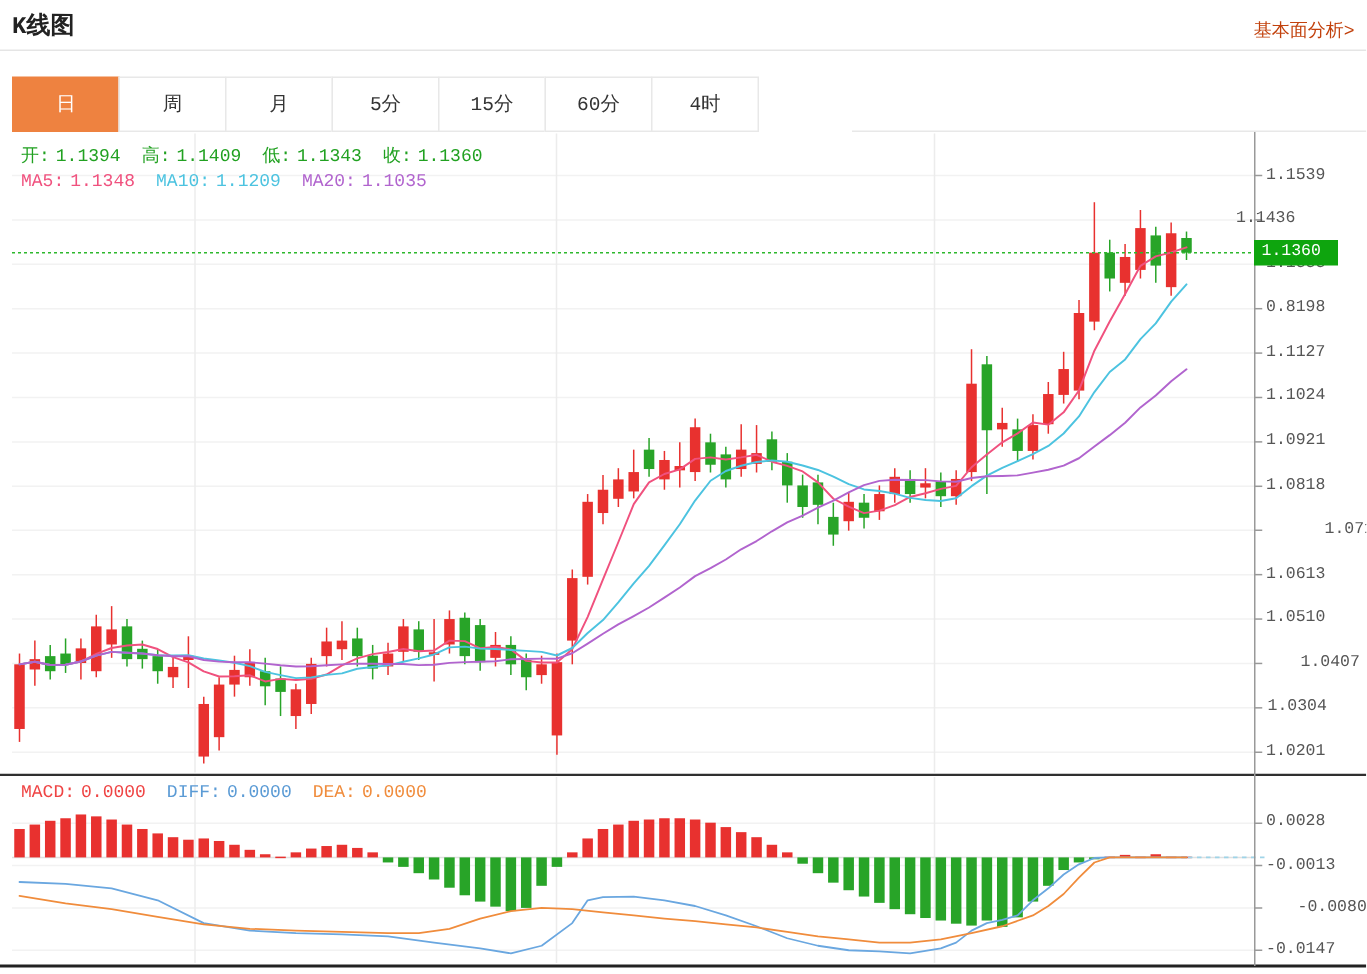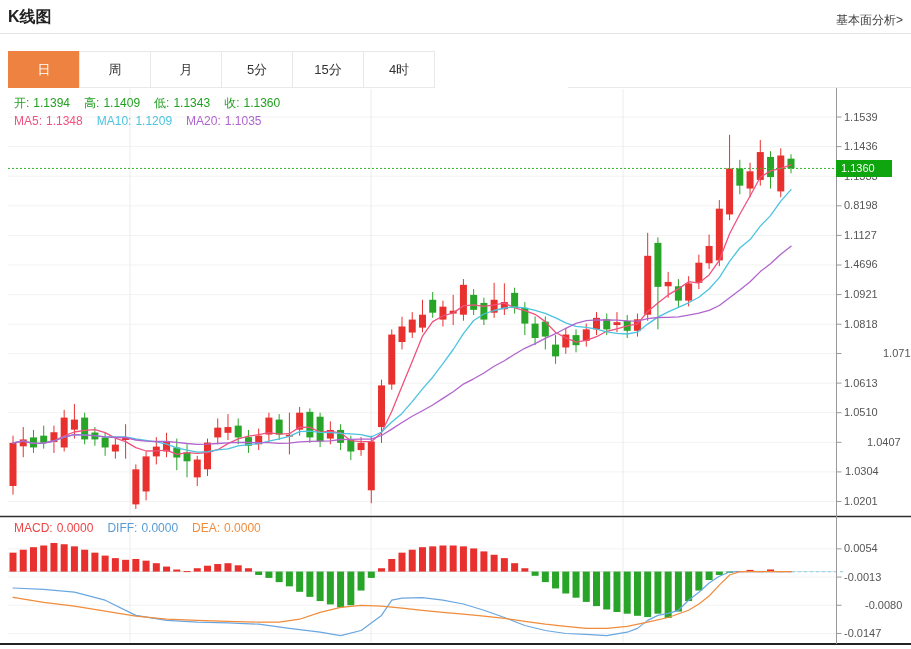--- a/index.html
+++ b/index.html
@@ -1,19 +1,19 @@
 <!DOCTYPE html>
 <html><head>
 <meta charset="utf-8">
 <style>
   html,body{margin:0;padding:0;background:#fff;}
   .page{position:relative;width:911px;height:649px;background:#fff;overflow:hidden;
-        font-family:Liberation Sans, sans-serif;}
+        font-family:Liberation Mono, monospace;}
   .title{position:absolute;left:8px;top:7px;font-size:16px;font-weight:bold;color:#222;}
-  .fa-link{position:absolute;right:8px;top:12px;font-size:12px;color:#404040;text-decoration:none;cursor:pointer;}
+  .fa-link{position:absolute;right:8px;top:12px;font-size:12px;color:#c2410c;text-decoration:none;cursor:pointer;}
   .divider{position:absolute;left:0;top:33px;width:911px;height:1px;background:#e5e5e5;}
   .tabs{position:absolute;left:8px;top:51px;height:37px;display:flex;}
   .tab{width:70px;height:35px;line-height:35px;text-align:center;font-size:13px;color:#333;
        background:#fff;border:1px solid #e8e8e8;margin-left:-1px;cursor:pointer;box-sizing:content-box;}
   .tab:first-child{margin-left:0;}
   .tab.active{color:#fff;border-color:transparent;}
   .tabs-underline{position:absolute;left:568px;top:87px;width:343px;height:1px;background:#e8e8e8;}
   #chart-svg{position:absolute;left:0;top:0;}
   .legend{position:absolute;font-size:12px;white-space:nowrap;}
   .legend span{margin-right:4px;}
@@ -28,20 +28,21 @@
   <div class="title">K线图</div>
   <a class="fa-link">基本面分析&gt;</a>
   <div class="divider"></div>
 
   <div class="tabs" id="tabs">
       <div class="tab active" style="background: rgb(238, 130, 64);">日</div>
       <div class="tab">周</div>
       <div class="tab">月</div>
       <div class="tab">5分</div>
       <div class="tab">15分</div>
+      <div class="tab">60分</div>
       <div class="tab">4时</div>
     </div>
   <div class="tabs-underline"></div>
 
   <svg id="chart-svg" width="911" height="649" viewBox="0 0 911 649">
       <line x1="8" y1="117" x2="836" y2="117" stroke="#f2f2f2" stroke-width="1"></line>
       <line x1="8" y1="146.59902840059786" x2="836" y2="146.59902840059786" stroke="#f2f2f2" stroke-width="1"></line>
       <line x1="8" y1="176.19805680119572" x2="836" y2="176.19805680119572" stroke="#f2f2f2" stroke-width="1"></line>
       <line x1="8" y1="205.79708520179355" x2="836" y2="205.79708520179355" stroke="#f2f2f2" stroke-width="1"></line>
       <line x1="8" y1="235.39611360239144" x2="836" y2="235.39611360239144" stroke="#f2f2f2" stroke-width="1"></line>
@@ -325,36 +326,36 @@
       <line x1="836.5" y1="605.2716417910448" x2="841.5" y2="605.2716417910448" stroke="#999999" stroke-width="1"></line>
       <line x1="836.5" y1="633.4716417910448" x2="841.5" y2="633.4716417910448" stroke="#999999" stroke-width="1"></line>
     </svg>
 
   <div class="legend" id="ohlc-legend" style="left:14px;top:95px;"><span style="color: rgb(33, 161, 33);">开:</span><span class="gap" style="color: rgb(33, 161, 33);">1.1394</span><span style="color: rgb(33, 161, 33);">高:</span><span class="gap" style="color: rgb(33, 161, 33);">1.1409</span><span style="color: rgb(33, 161, 33);">低:</span><span class="gap" style="color: rgb(33, 161, 33);">1.1343</span><span style="color: rgb(33, 161, 33);">收:</span><span class="gap" style="color: rgb(33, 161, 33);">1.1360</span></div>
   <div class="legend" id="ma-legend" style="left:14px;top:114px;"><span style="color: rgb(240, 81, 126);">MA5:</span><span class="gap" style="color: rgb(240, 81, 126);">1.1348</span><span style="color: rgb(76, 195, 224);">MA10:</span><span class="gap" style="color: rgb(76, 195, 224);">1.1209</span><span style="color: rgb(177, 100, 206);">MA20:</span><span class="gap" style="color: rgb(177, 100, 206);">1.1035</span></div>
   <div class="legend" id="macd-legend" style="left:14px;top:521px;"><span style="color: rgb(239, 68, 68);">MACD:</span><span class="gap" style="color: rgb(239, 68, 68);">0.0000</span><span style="color: rgb(91, 155, 213);">DIFF:</span><span class="gap" style="color: rgb(91, 155, 213);">0.0000</span><span style="color: rgb(240, 140, 60);">DEA:</span><span class="gap" style="color: rgb(240, 140, 60);">0.0000</span></div>
 
   <div id="price-axis">
       <div class="axis-label" style="left: 844px; top: 110.5px;">1.1539</div>
-      <div class="axis-label" style="left: 844px; top: 140.099px;">1.1436</div>
+      <div class="axis-label" style="left: 824px; top: 140.099px;">1.1436</div>
       <div class="axis-label" style="left: 844px; top: 169.698px;">1.1333</div>
       <div class="axis-label" style="left: 844px; top: 199.297px;">0.8198</div>
       <div class="axis-label" style="left: 844px; top: 228.896px;">1.1127</div>
-      <div class="axis-label" style="left: 844px; top: 258.495px;">1.4696</div>
+      <div class="axis-label" style="left: 844px; top: 258.495px;">1.1024</div>
       <div class="axis-label" style="left: 844px; top: 288.094px;">1.0921</div>
       <div class="axis-label" style="left: 844px; top: 317.693px;">1.0818</div>
       <div class="axis-label" style="left: 844px; top: 347.005px; margin-left: 39px;">1.0716</div>
       <div class="axis-label" style="left: 844px; top: 376.604px;">1.0613</div>
       <div class="axis-label" style="left: 844px; top: 406.203px;">1.0510</div>
       <div class="axis-label" style="left: 844px; top: 435.802px; margin-left: 23px;">1.0407</div>
       <div class="axis-label" style="left: 845px; top: 465.401px;">1.0304</div>
       <div class="axis-label" style="left: 844px; top: 495px;">1.0201</div>
     </div>
   <div id="macd-axis">
-      <div class="axis-label" style="left: 844px; top: 542.372px;">0.0054</div>
+      <div class="axis-label" style="left: 844px; top: 542.372px;">0.0028</div>
       <div class="axis-label" style="left: 844px; top: 570.572px;">-0.0013</div>
       <div class="axis-label" style="left: 844px; top: 598.772px; margin-left: 21px;">-0.0080</div>
       <div class="axis-label" style="left: 844px; top: 626.972px;">-0.0147</div>
     </div>
 
   <div class="badge" id="price-badge" style="left: 836px; top: 159.939px; background: rgb(14, 165, 14);">
     <span>1.1360</span>
   </div>
 </div>
 

